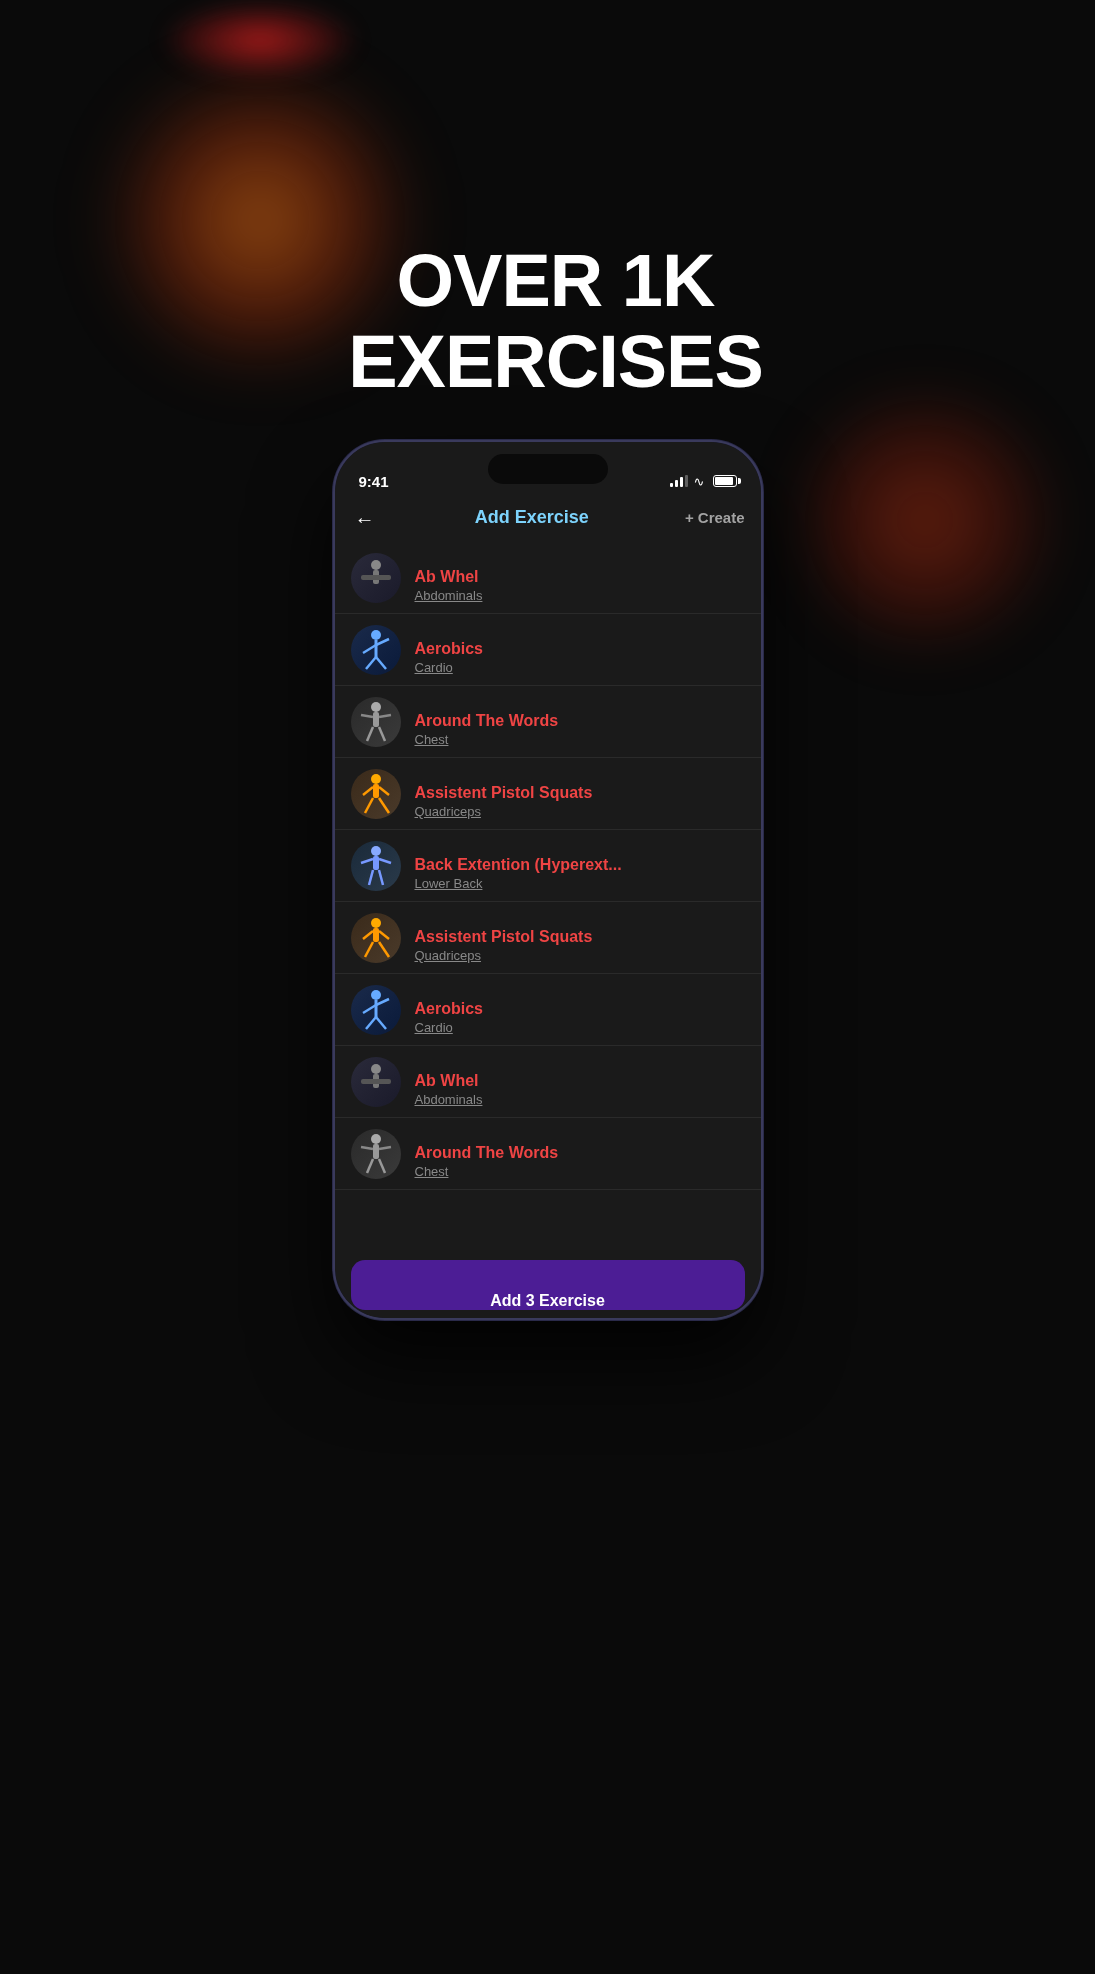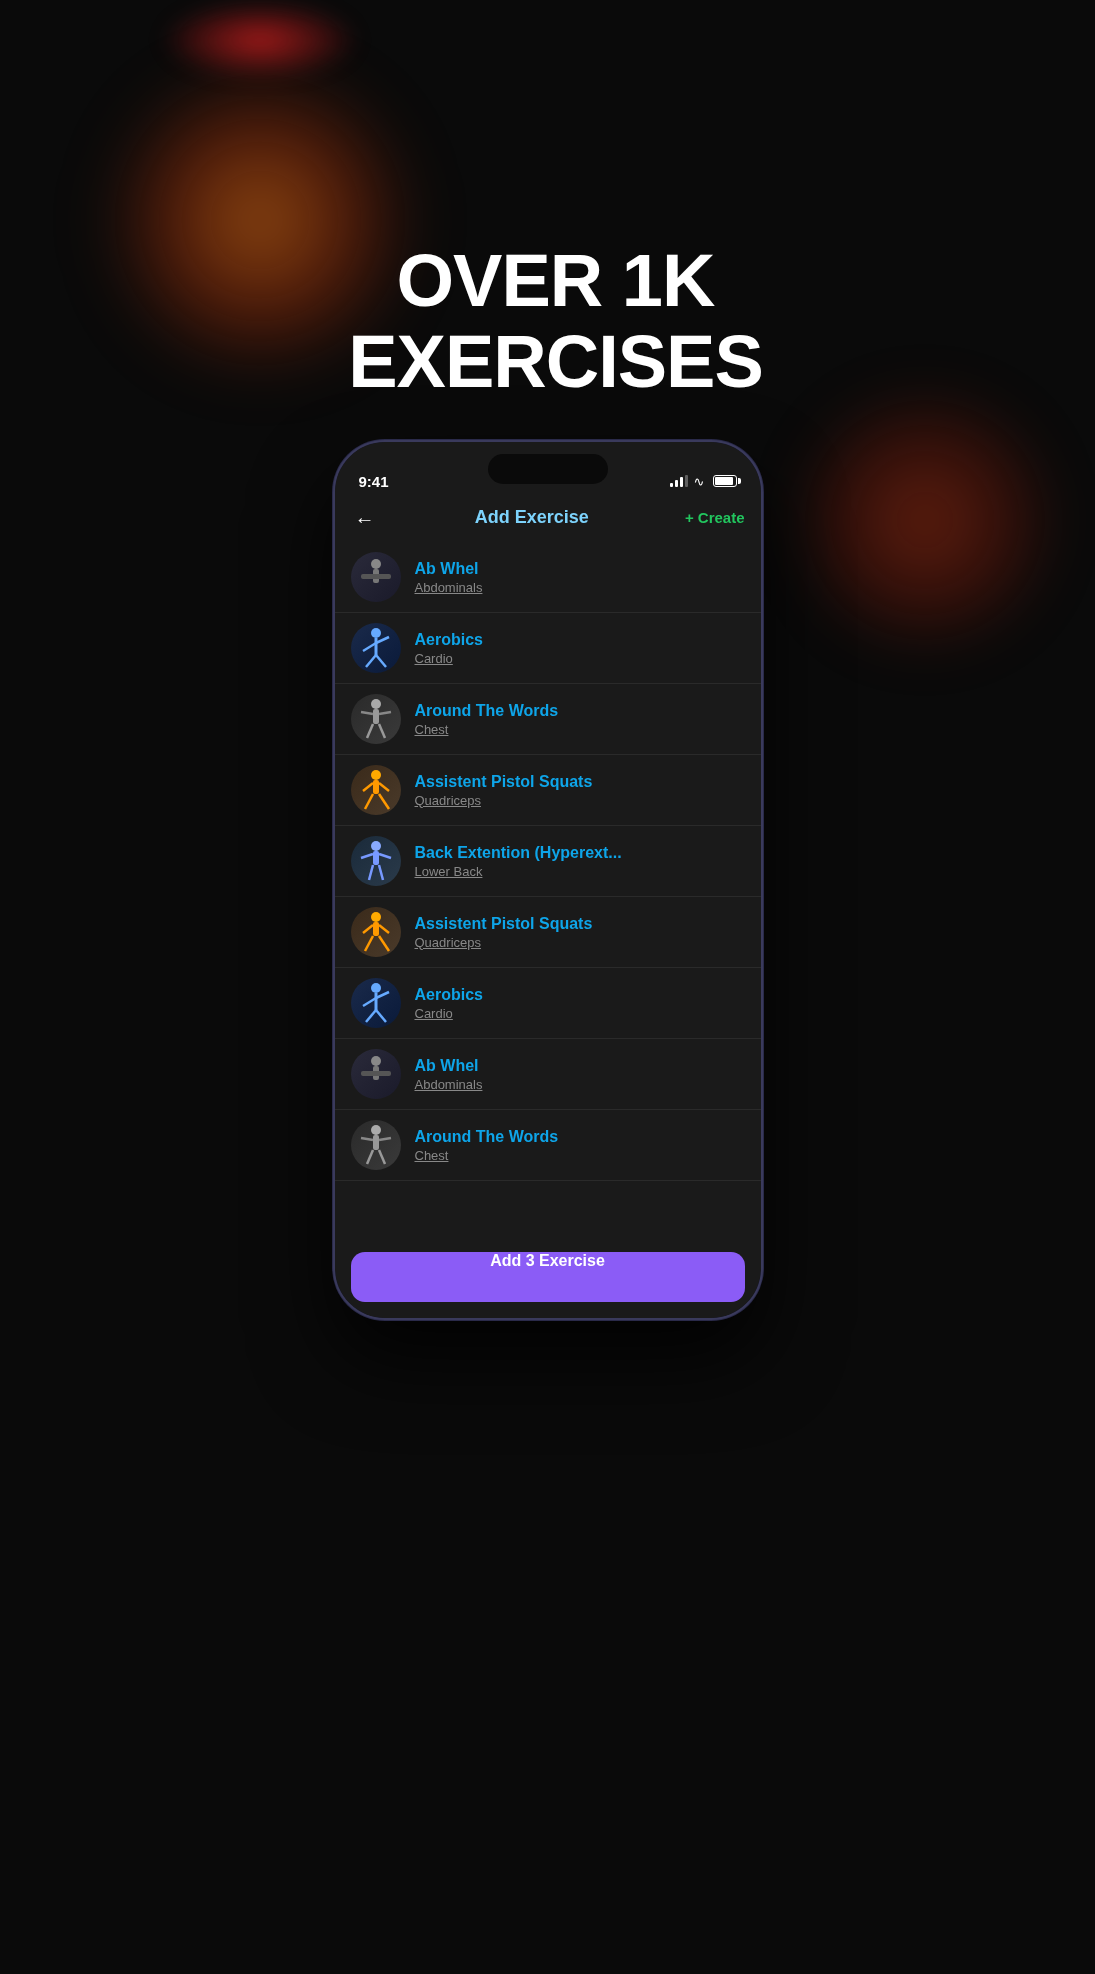--- a/index.html
+++ b/index.html
@@ -206,21 +206,21 @@
     .nav-title {
       font-size: 18px;
       font-weight: 700;
       color: #7dd3fc;
     }
 
     .nav-create {
       display: flex;
       align-items: center;
       gap: 3px;
-      color: #22c55e;
+      color: #a3a3a3;
       font-size: 15px;
       font-weight: 600;
       cursor: pointer;
     }
 
     
     .exercise-list {
       position: absolute;
       top: 100px;
       left: 0;
@@ -263,41 +263,42 @@
     .thumb-abwheel2 { background: linear-gradient(135deg, #2a2a3a, #1a1a2a); }
     .thumb-aroundwords2 { background: linear-gradient(135deg, #2a2a2a, #3a3a3a); }
 
     .exercise-info {
       flex: 1;
     }
 
     .exercise-name {
       font-size: 16px;
       font-weight: 600;
-      color: #0ea5e9;
+      color: #ef4444;
       margin-bottom: 2px;
+      margin-top: 16px;
     }
 
     .exercise-category {
       font-size: 13px;
       color: #888888;
       text-decoration: underline;
     }
 
     
     .add-btn {
       position: absolute;
-      bottom: 16px;
+      bottom: 8px;
       left: 16px;
       right: 16px;
       height: 50px;
-      background: #8b5cf6;
+      background: #4c1d95;
       border-radius: 14px;
       display: flex;
-      align-items: flex-start;
+      align-items: flex-end;
       justify-content: center;
       cursor: pointer;
     }
 
     .add-btn-text {
       color: #ffffff;
       font-size: 16px;
       font-weight: 600;
     }
 

